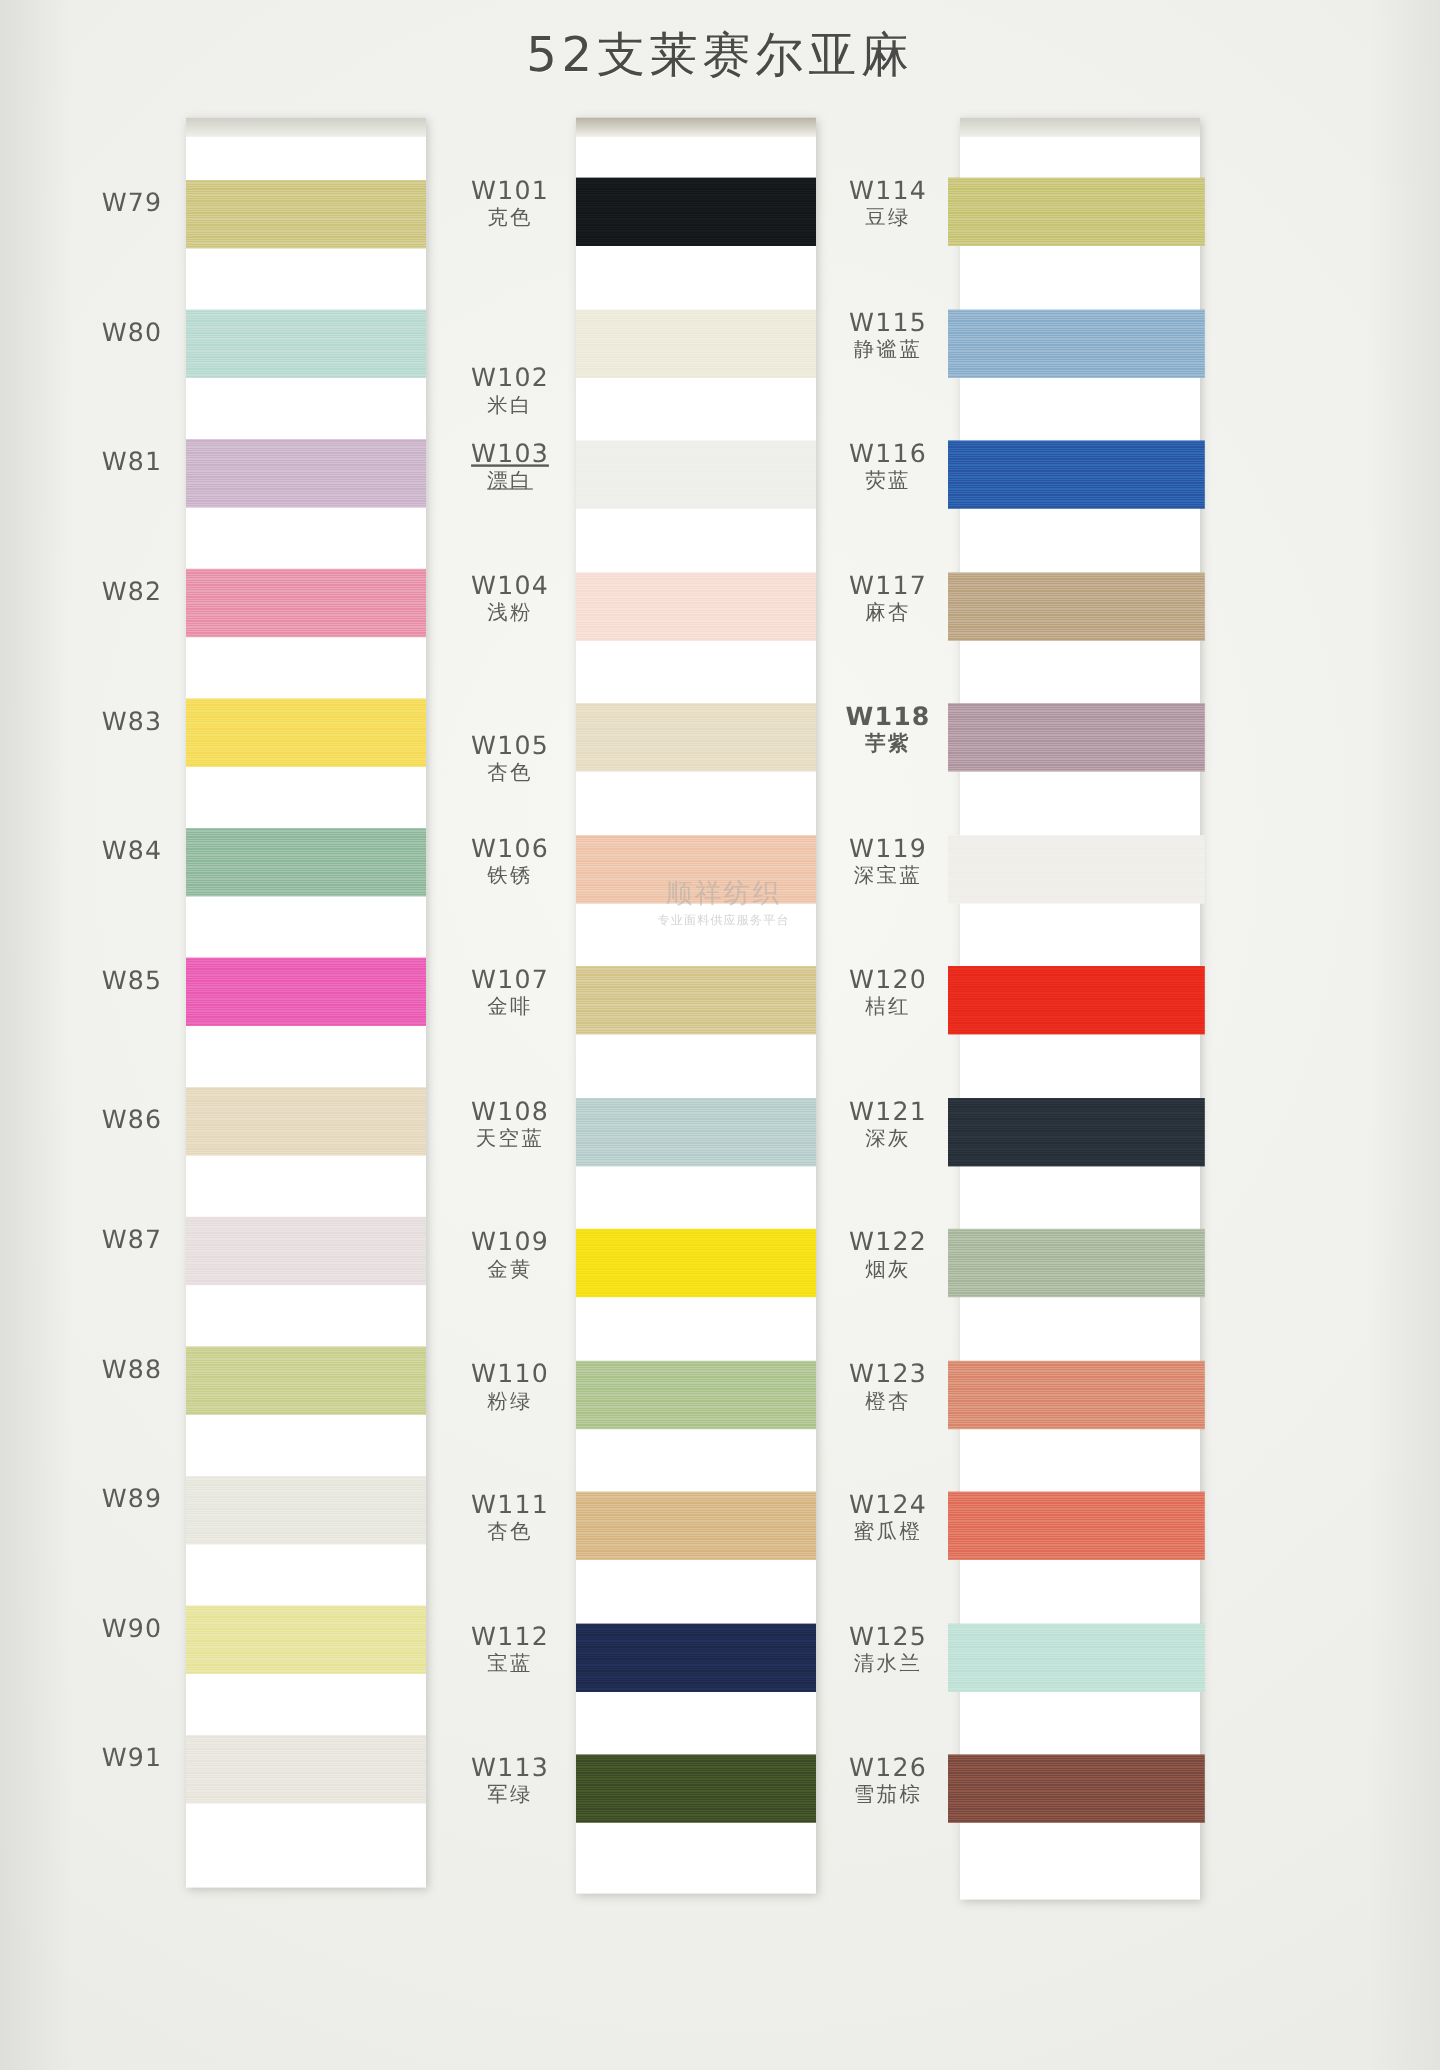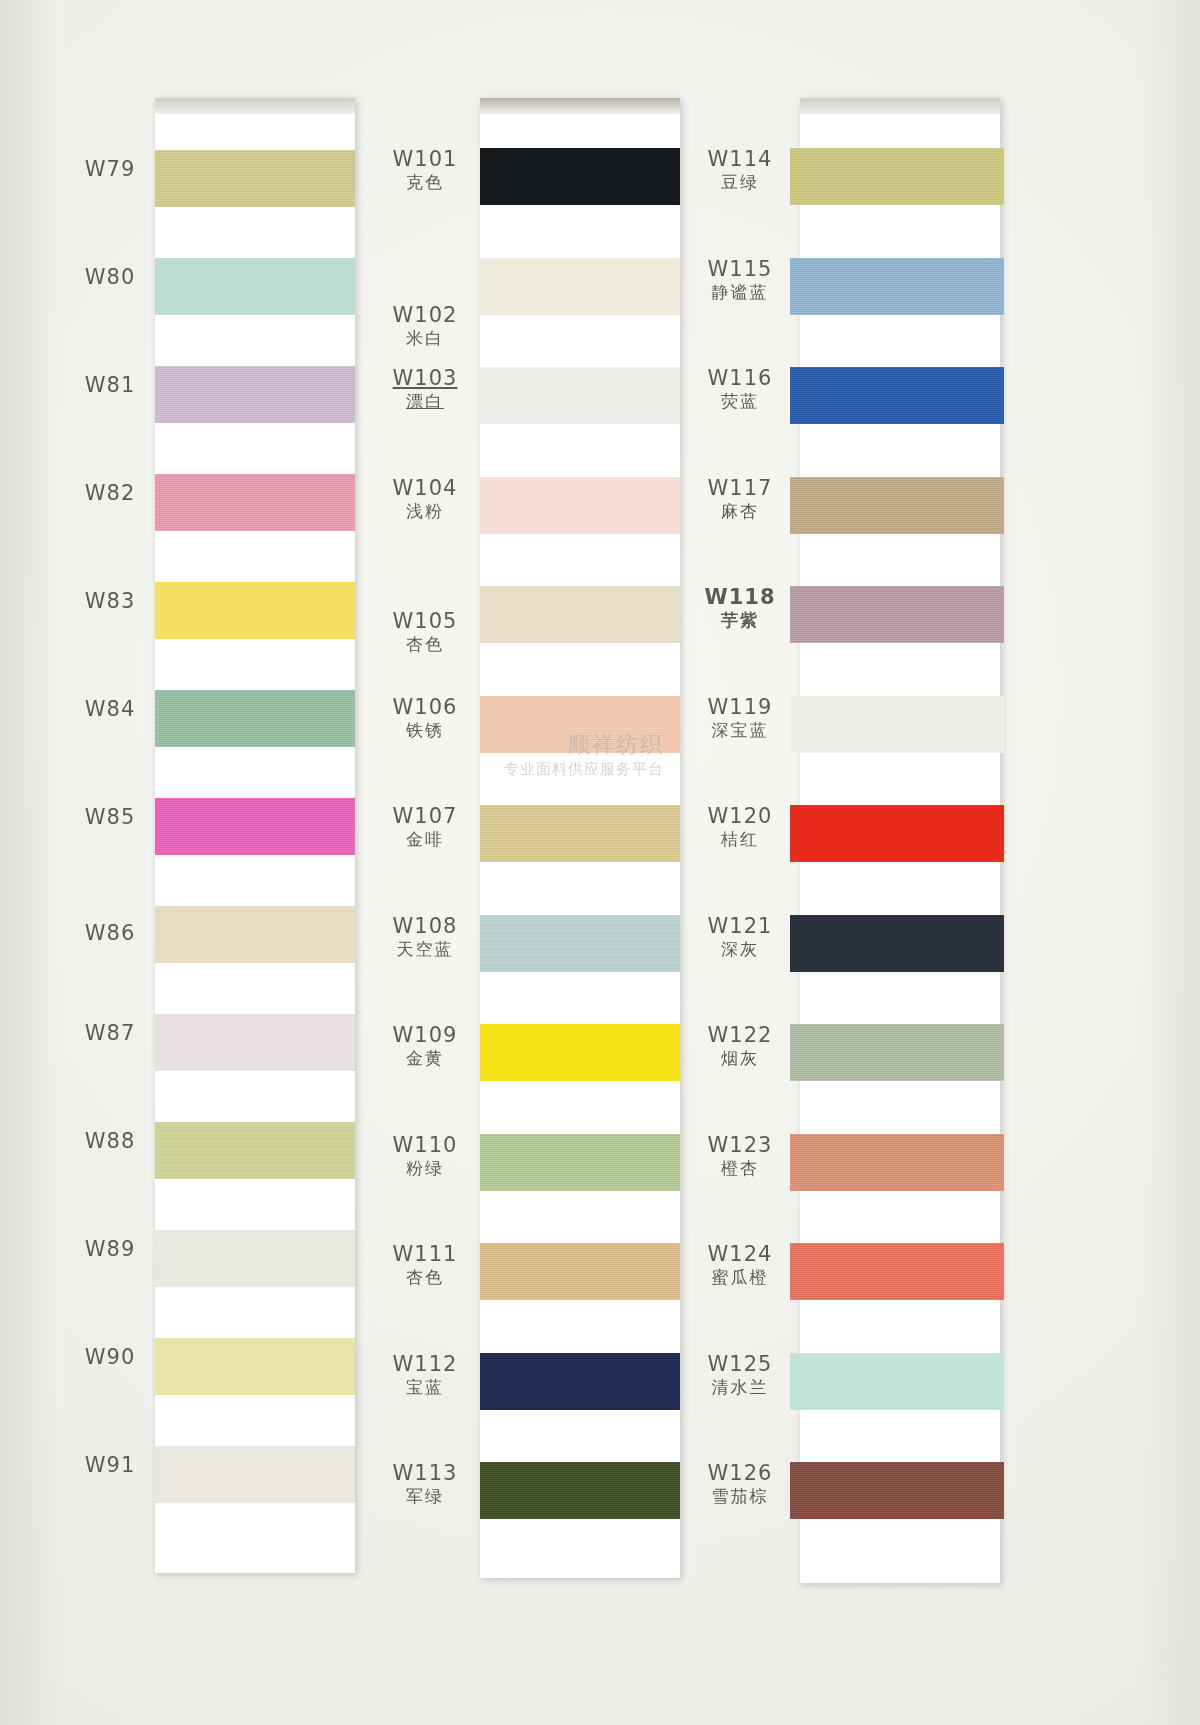--- a/index.html
+++ b/index.html
@@ -87,41 +87,42 @@
     text-align:center;width:78px;
     color:#5b5b58;font-family:"DejaVu Sans",sans-serif;
   }
   .lbl .code{font-size:21px;letter-spacing:1px;line-height:22px;display:block;}
   .lbl .cn{font-size:17px;letter-spacing:2px;line-height:24px;display:block;}
   .col-1 .lbl{top:38px;}
   .col-2 .lbl{top:28px;}
   .col-3 .lbl{top:28px;}
 
   .watermark{
-    position:absolute;left:504px;top:730px;z-index:6;
-    color:rgba(170,170,170,.5);text-align:right;
+    position:absolute;left:548px;top:730px;z-index:6;
+    color:rgba(170,170,170,.5);text-align:center;
     font-family:"DejaVu Sans",sans-serif;pointer-events:none;
   }
   .watermark .wm1{font-size:22px;letter-spacing:2px;}
-  .watermark .wm2{font-size:15px;letter-spacing:1px;}
+  .watermark .wm2{font-size:10px;letter-spacing:1px;}
 
   .card-top-strip{
     position:absolute;left:0;top:0;width:100%;height:16px;
     background:linear-gradient(180deg,#cfcfc8,#efefe9);
   }
   .col-2 .card-top-strip{background:linear-gradient(180deg,#b9b3a6,#f2f0ea);}
 </style>
 </head>
 <body>
 
 <div class="paper-bg"></div>
 <div class="shadow-left"></div>
 <div class="shadow-right"></div>
 
 <div class="header">
+  <div class="title">52支莱赛尔亚麻</div>
 </div>
 
 <div class="columns">
   <div class="col col-1">
     <div class="gutter">
         <div class="lbl" style="top: 60px;">
           <span class="code">W79</span>
         </div>
         <div class="lbl" style="top: 168px;">
           <span class="code">W80</span>

